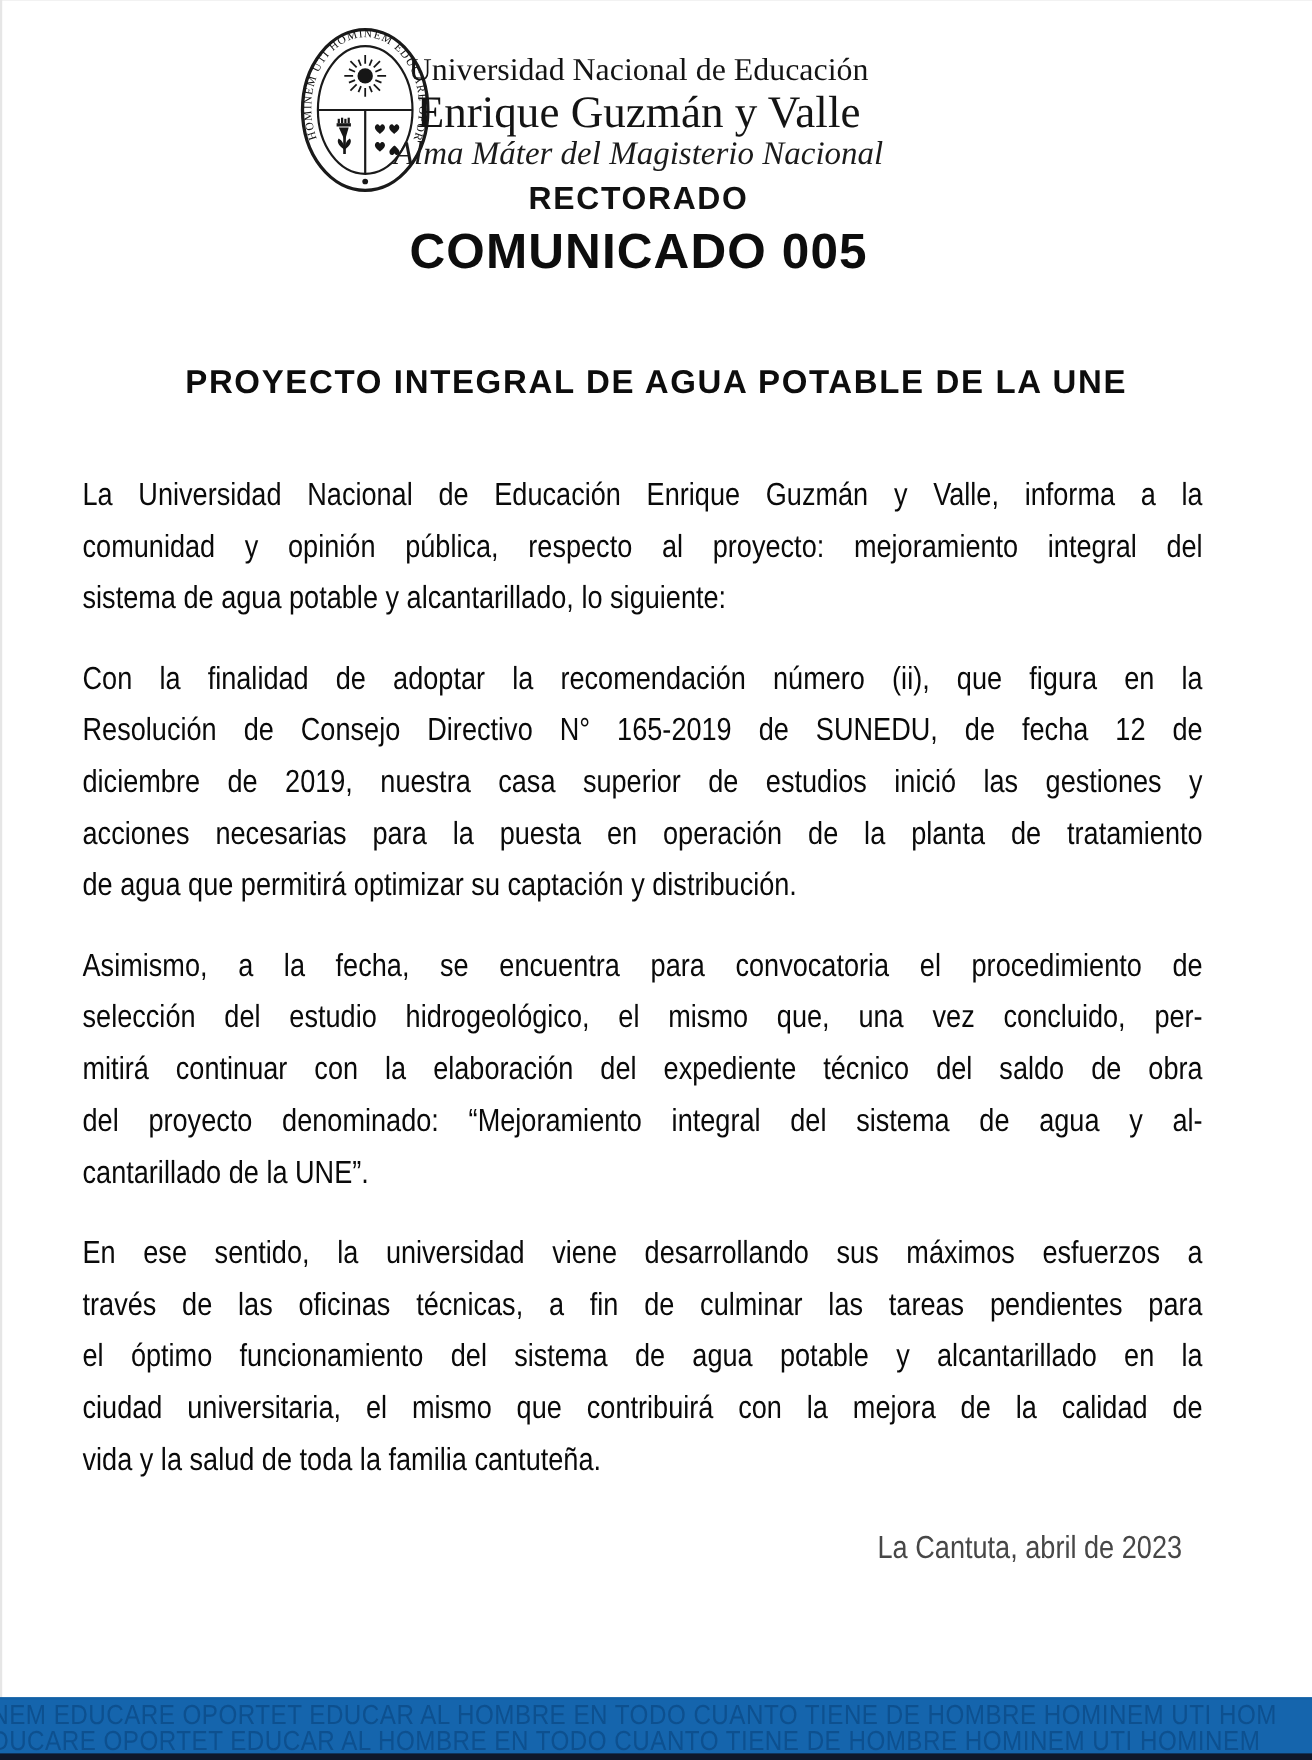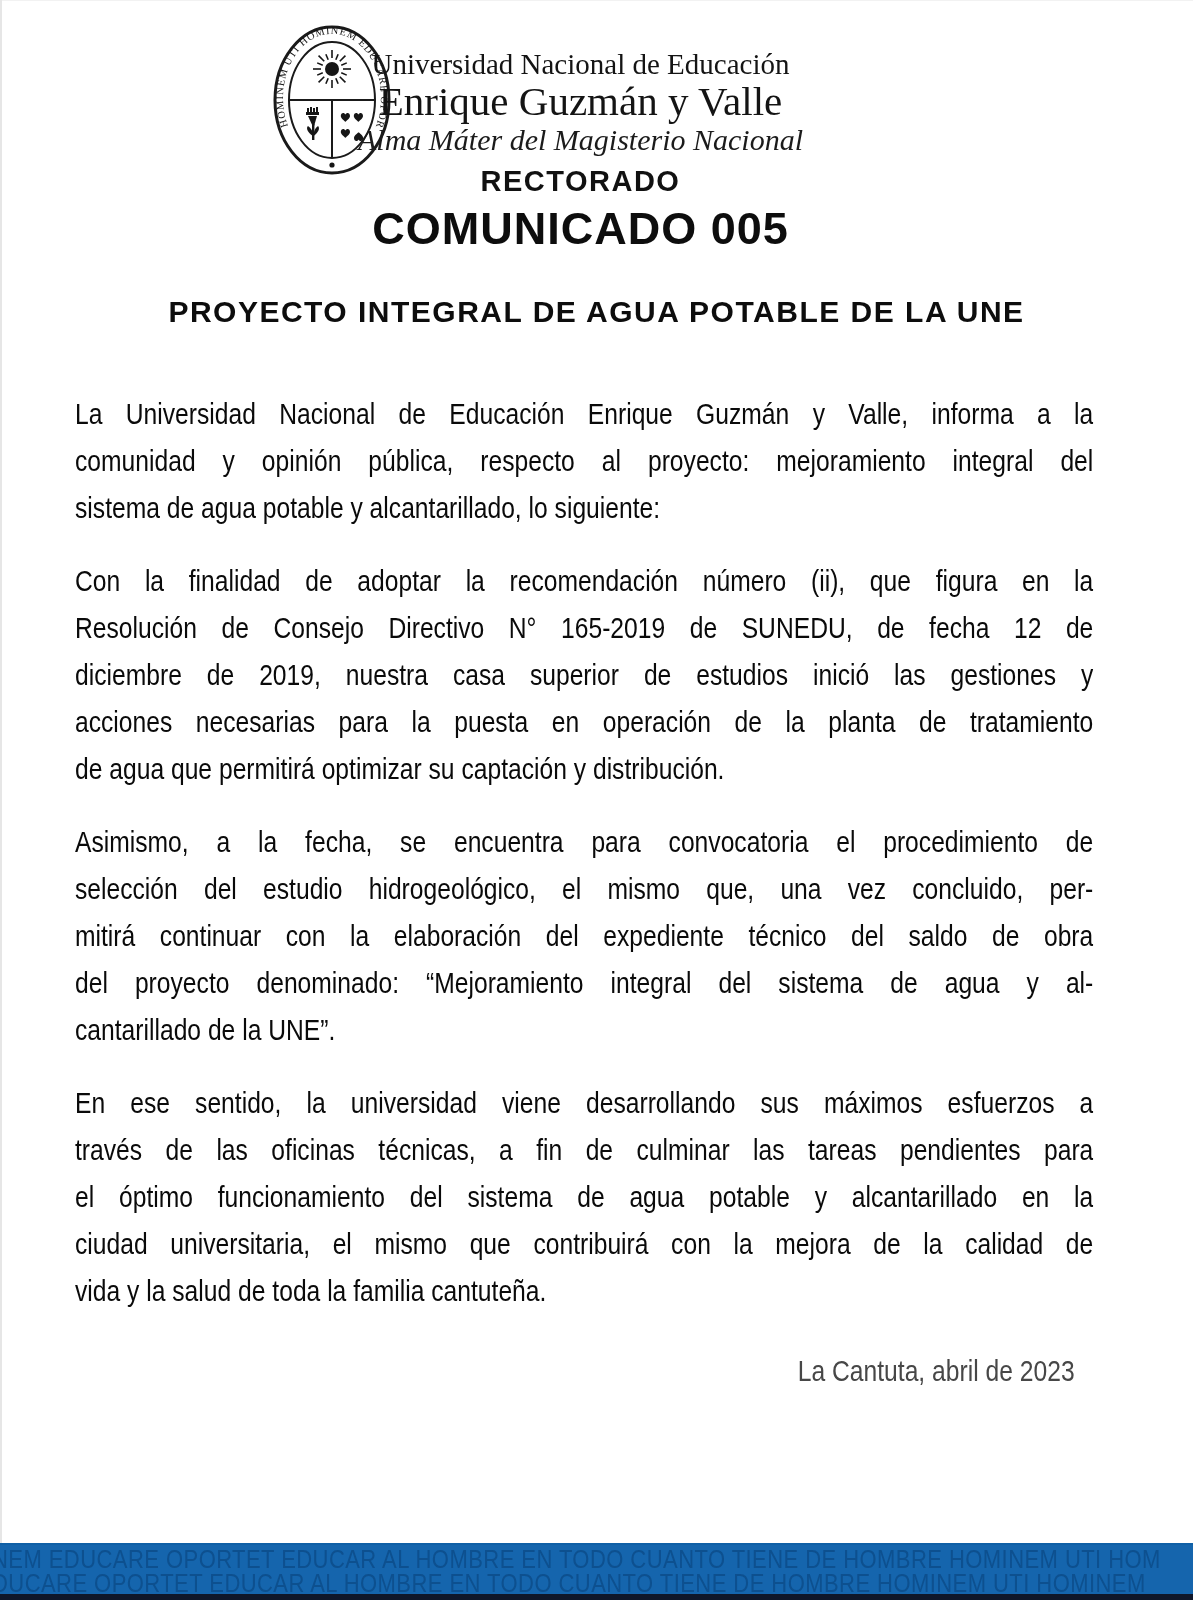--- a/index.html
+++ b/index.html
@@ -17,21 +17,21 @@
   .seal{position:absolute;left:266px;top:24px;width:132px;height:152px;}
   .header{position:relative;text-align:center;padding-top:48px;transform:translateX(-16px);}
   .uni1{font-family:"Liberation Serif",serif;font-size:29px;line-height:1.15;color:#141414;}
   .uni2{font-family:"Liberation Serif",serif;font-size:41px;line-height:1.02;color:#141414;}
   .uni3{font-family:"Liberation Serif",serif;font-style:italic;font-size:30px;line-height:1.1;color:#1b1b1b;}
   .office{font-weight:bold;font-size:29px;letter-spacing:1.5px;margin-top:9px;color:#111;}
   .doc-title{font-weight:bold;font-size:45px;letter-spacing:1px;margin-top:5px;color:#0d0d0d;}
   
   .subtitle{
     text-align:center;font-weight:bold;font-size:30px;
-    letter-spacing:1.5px;margin-top:40px;color:#0d0d0d;
+    letter-spacing:1.5px;margin-top:76px;color:#0d0d0d;
   }
   
   .body-text{
     margin:62px 0 0 75px;
     width:1198px;
     transform:scaleX(0.85);
     transform-origin:0 0;
     font-size:29px;
     line-height:47px;
     color:#0a0a0a;

